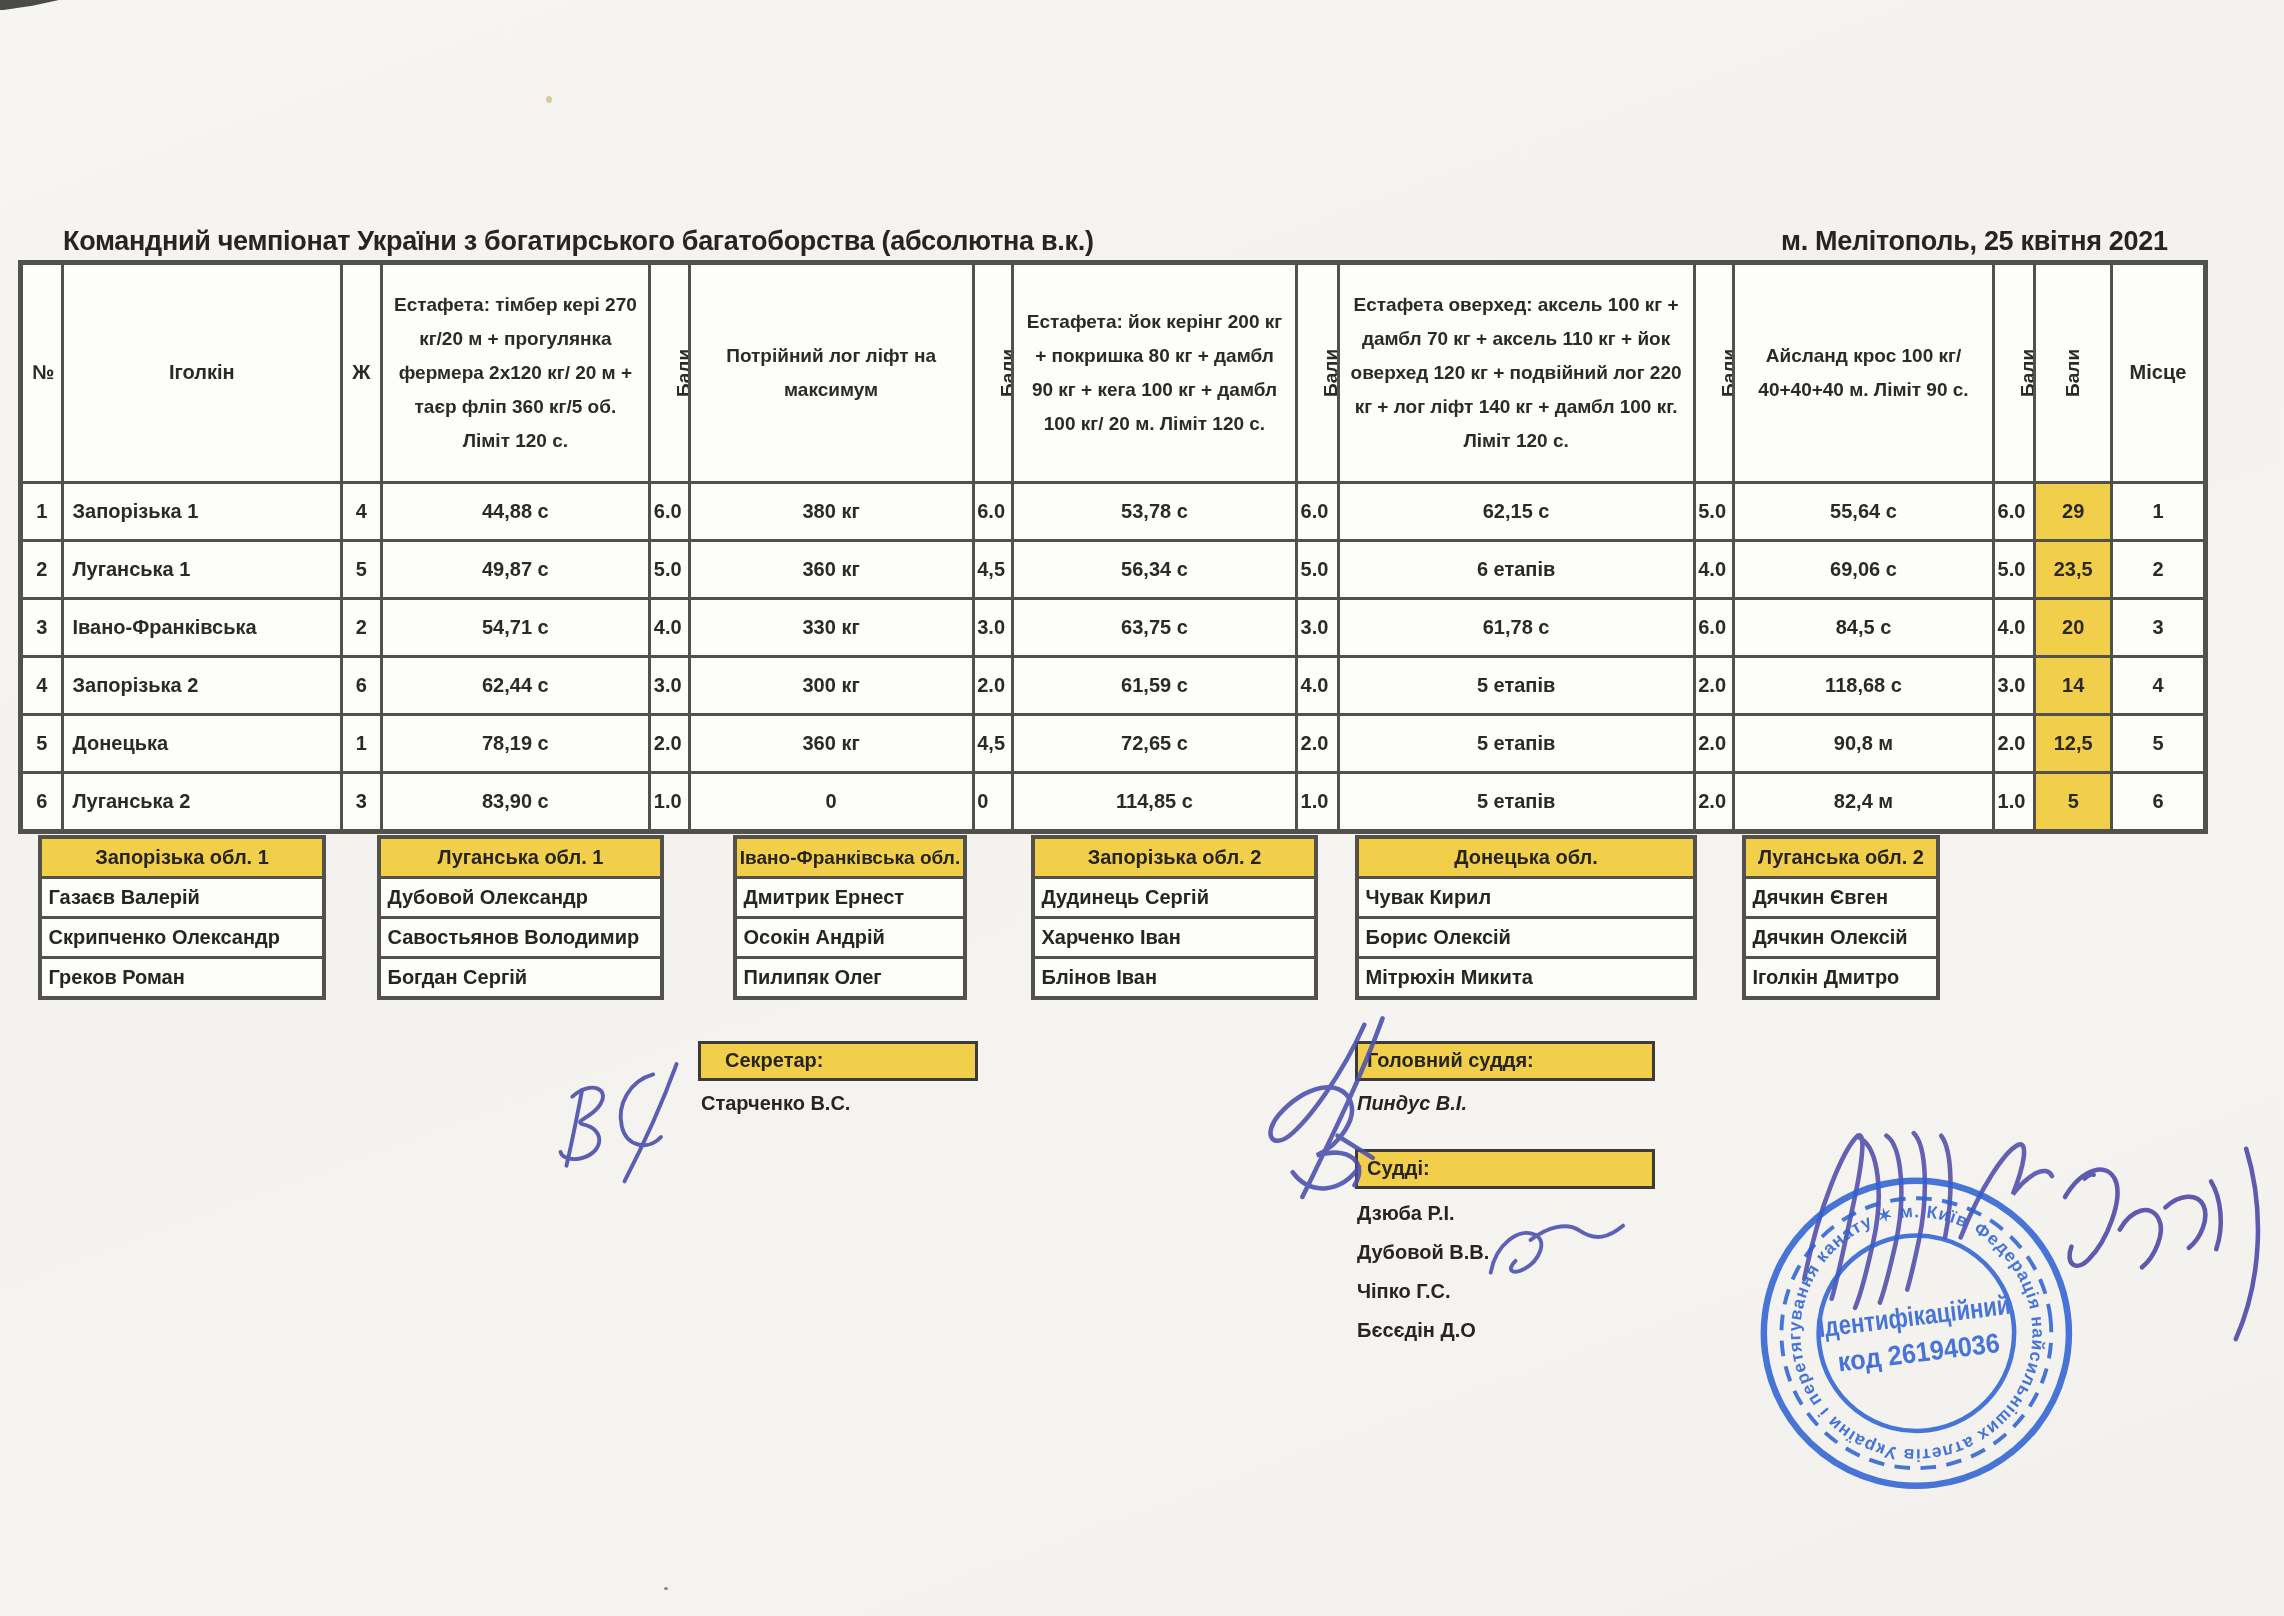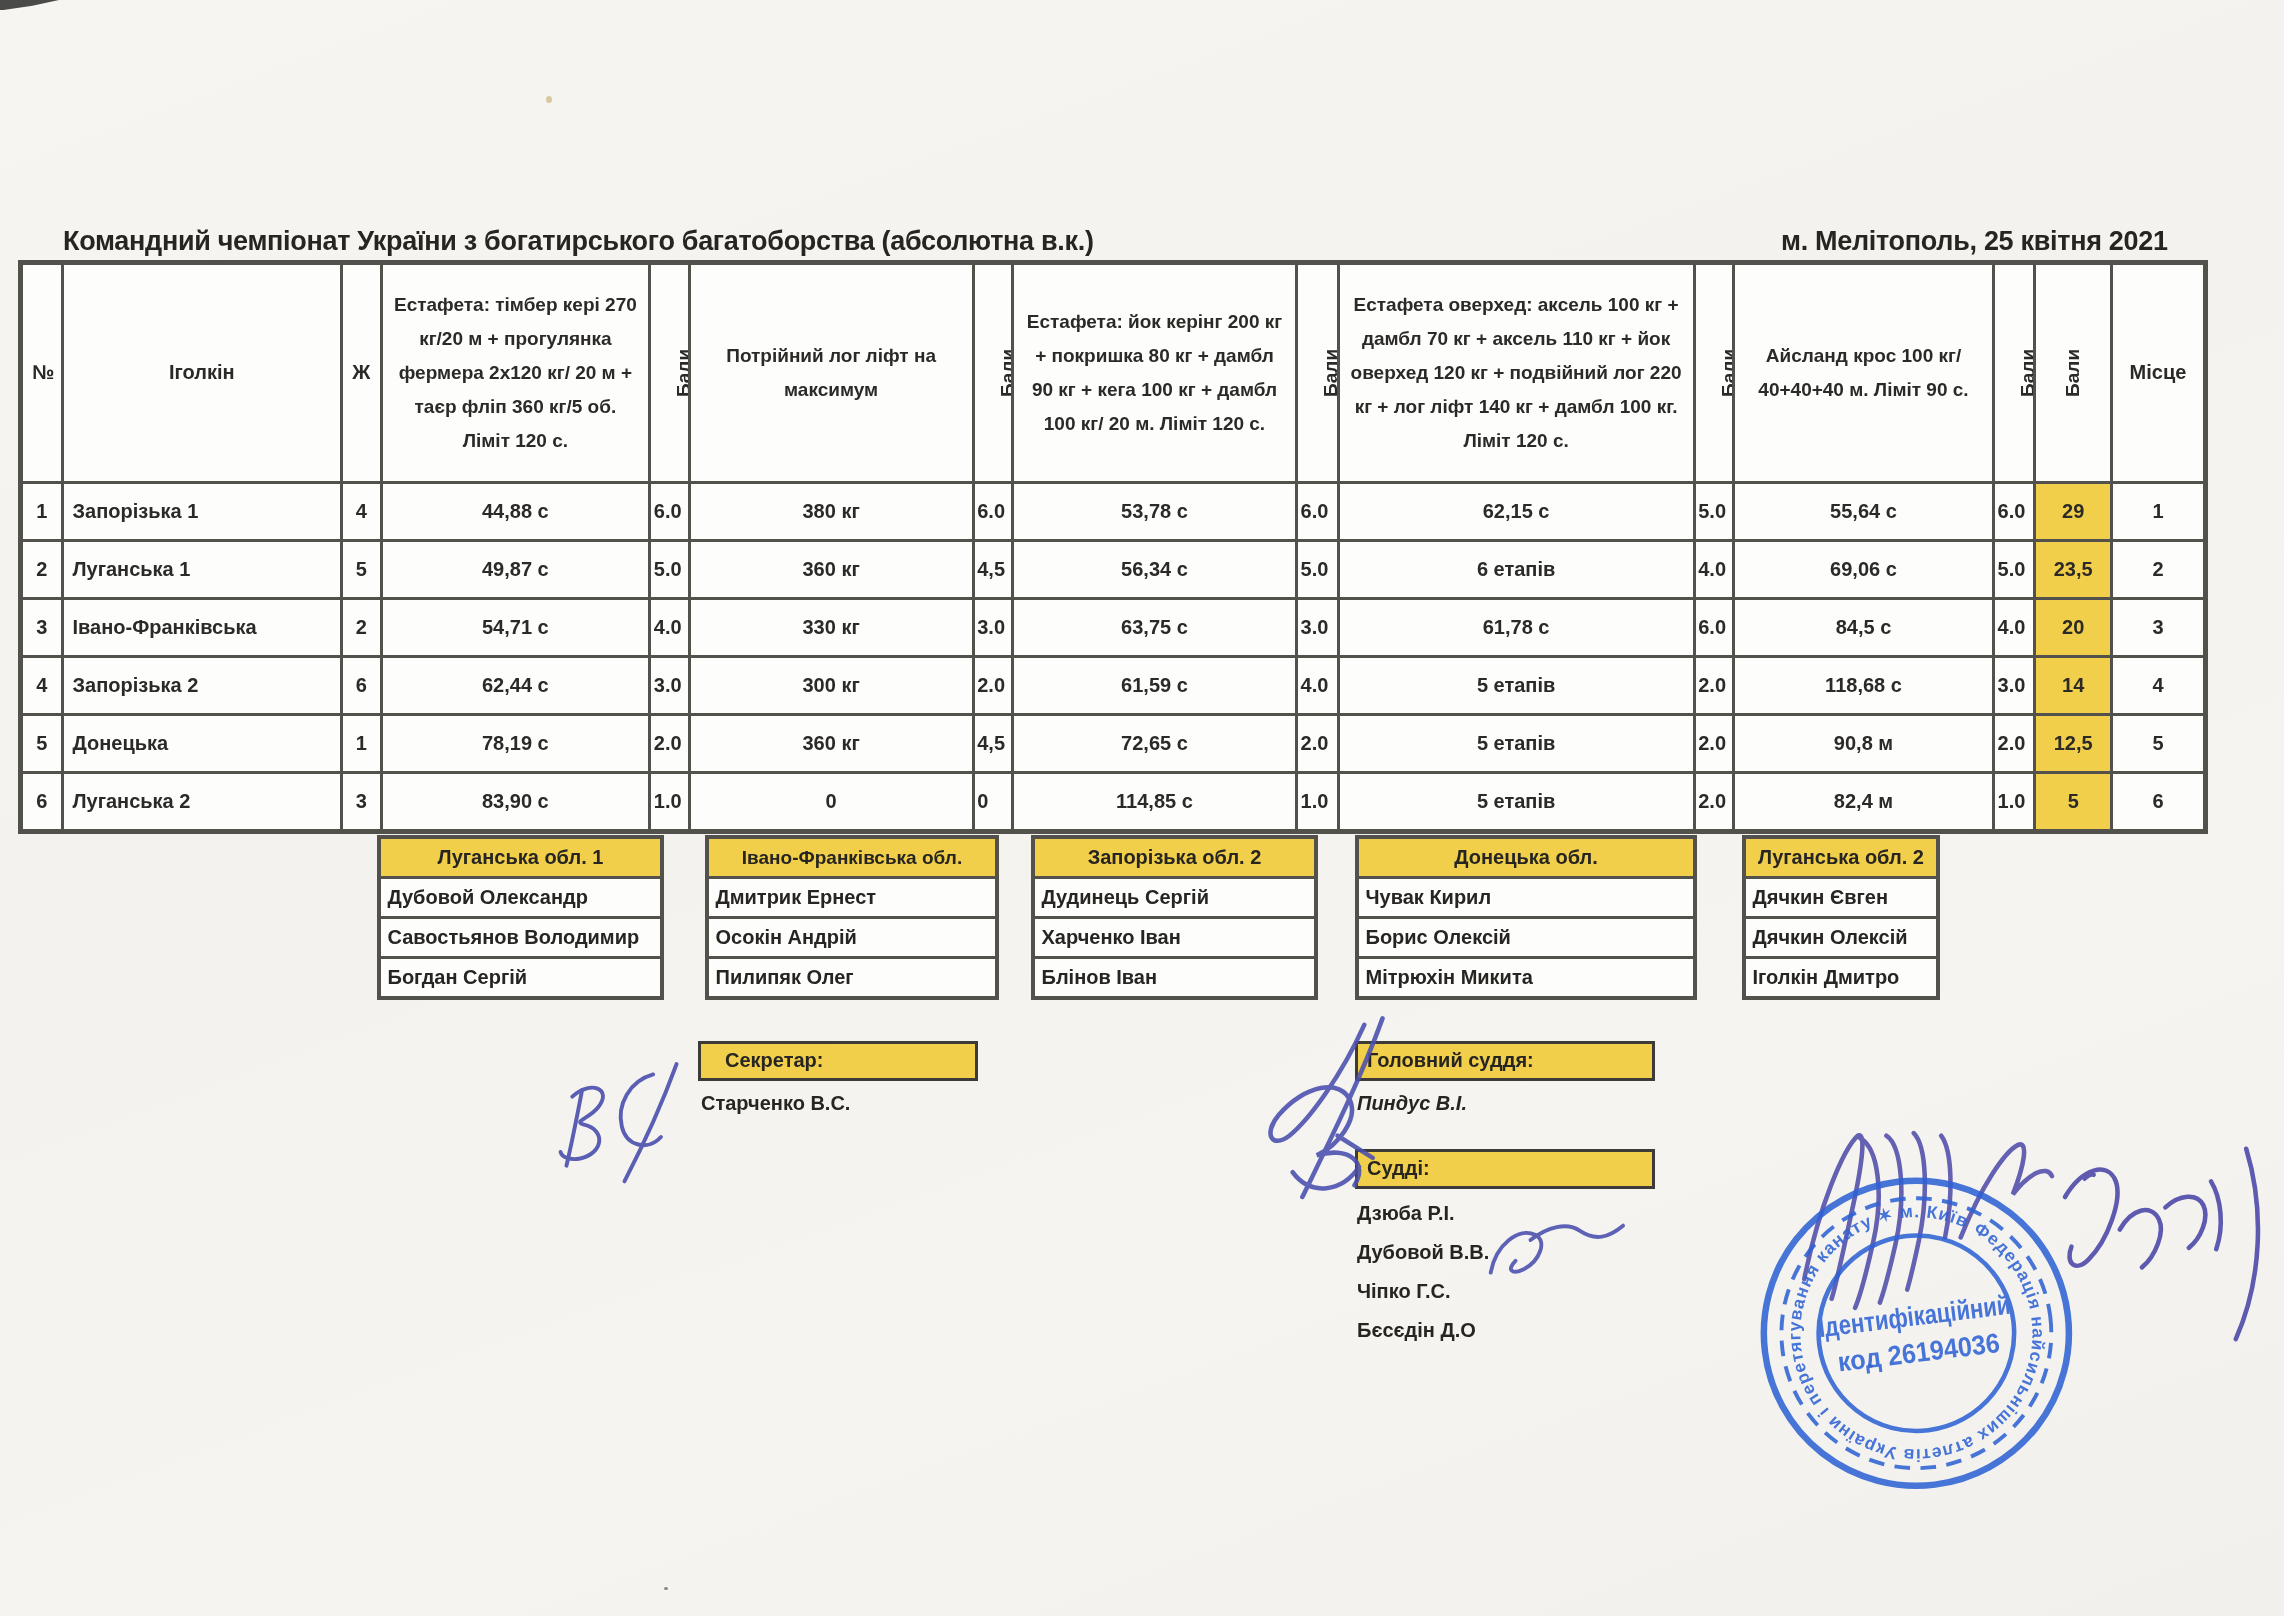--- a/index.html
+++ b/index.html
@@ -193,27 +193,33 @@
       <td>5 етапів</td>
       <td class="pts">2.0</td>
       <td>82,4 м</td>
       <td class="pts">1.0</td>
       <td class="total">5</td>
       <td>6</td>
     </tr>
   </tbody>
     </table>
 
+  <div class="roster" style="left:38px;top:835px;width:288px;">
+    <div class="roster-title">Запорізька обл. 1</div>
+    <div class="roster-row">Газаєв Валерій</div>
+    <div class="roster-row">Скрипченко Олександр</div>
+    <div class="roster-row">Греков Роман</div>
+  </div>
   <div class="roster" style="left:377px;top:835px;width:287px;">
     <div class="roster-title">Луганська обл. 1</div>
     <div class="roster-row">Дубовой Олександр</div>
     <div class="roster-row">Савостьянов Володимир</div>
     <div class="roster-row">Богдан Сергій</div>
   </div>
-  <div class="roster" style="left:705px;top:835px;width:294px;">
+  <div class="roster" style="left:733px;top:835px;width:234px;">
     <div class="roster-title" style="font-size:19px;">Івано-Франківська обл.</div>
     <div class="roster-row">Дмитрик Ернест</div>
     <div class="roster-row">Осокін Андрій</div>
     <div class="roster-row">Пилипяк Олег</div>
   </div>
   <div class="roster" style="left:1031px;top:835px;width:287px;">
     <div class="roster-title">Запорізька обл. 2</div>
     <div class="roster-row">Дудинець Сергій</div>
     <div class="roster-row">Харченко Іван</div>
     <div class="roster-row">Блінов Іван</div>

